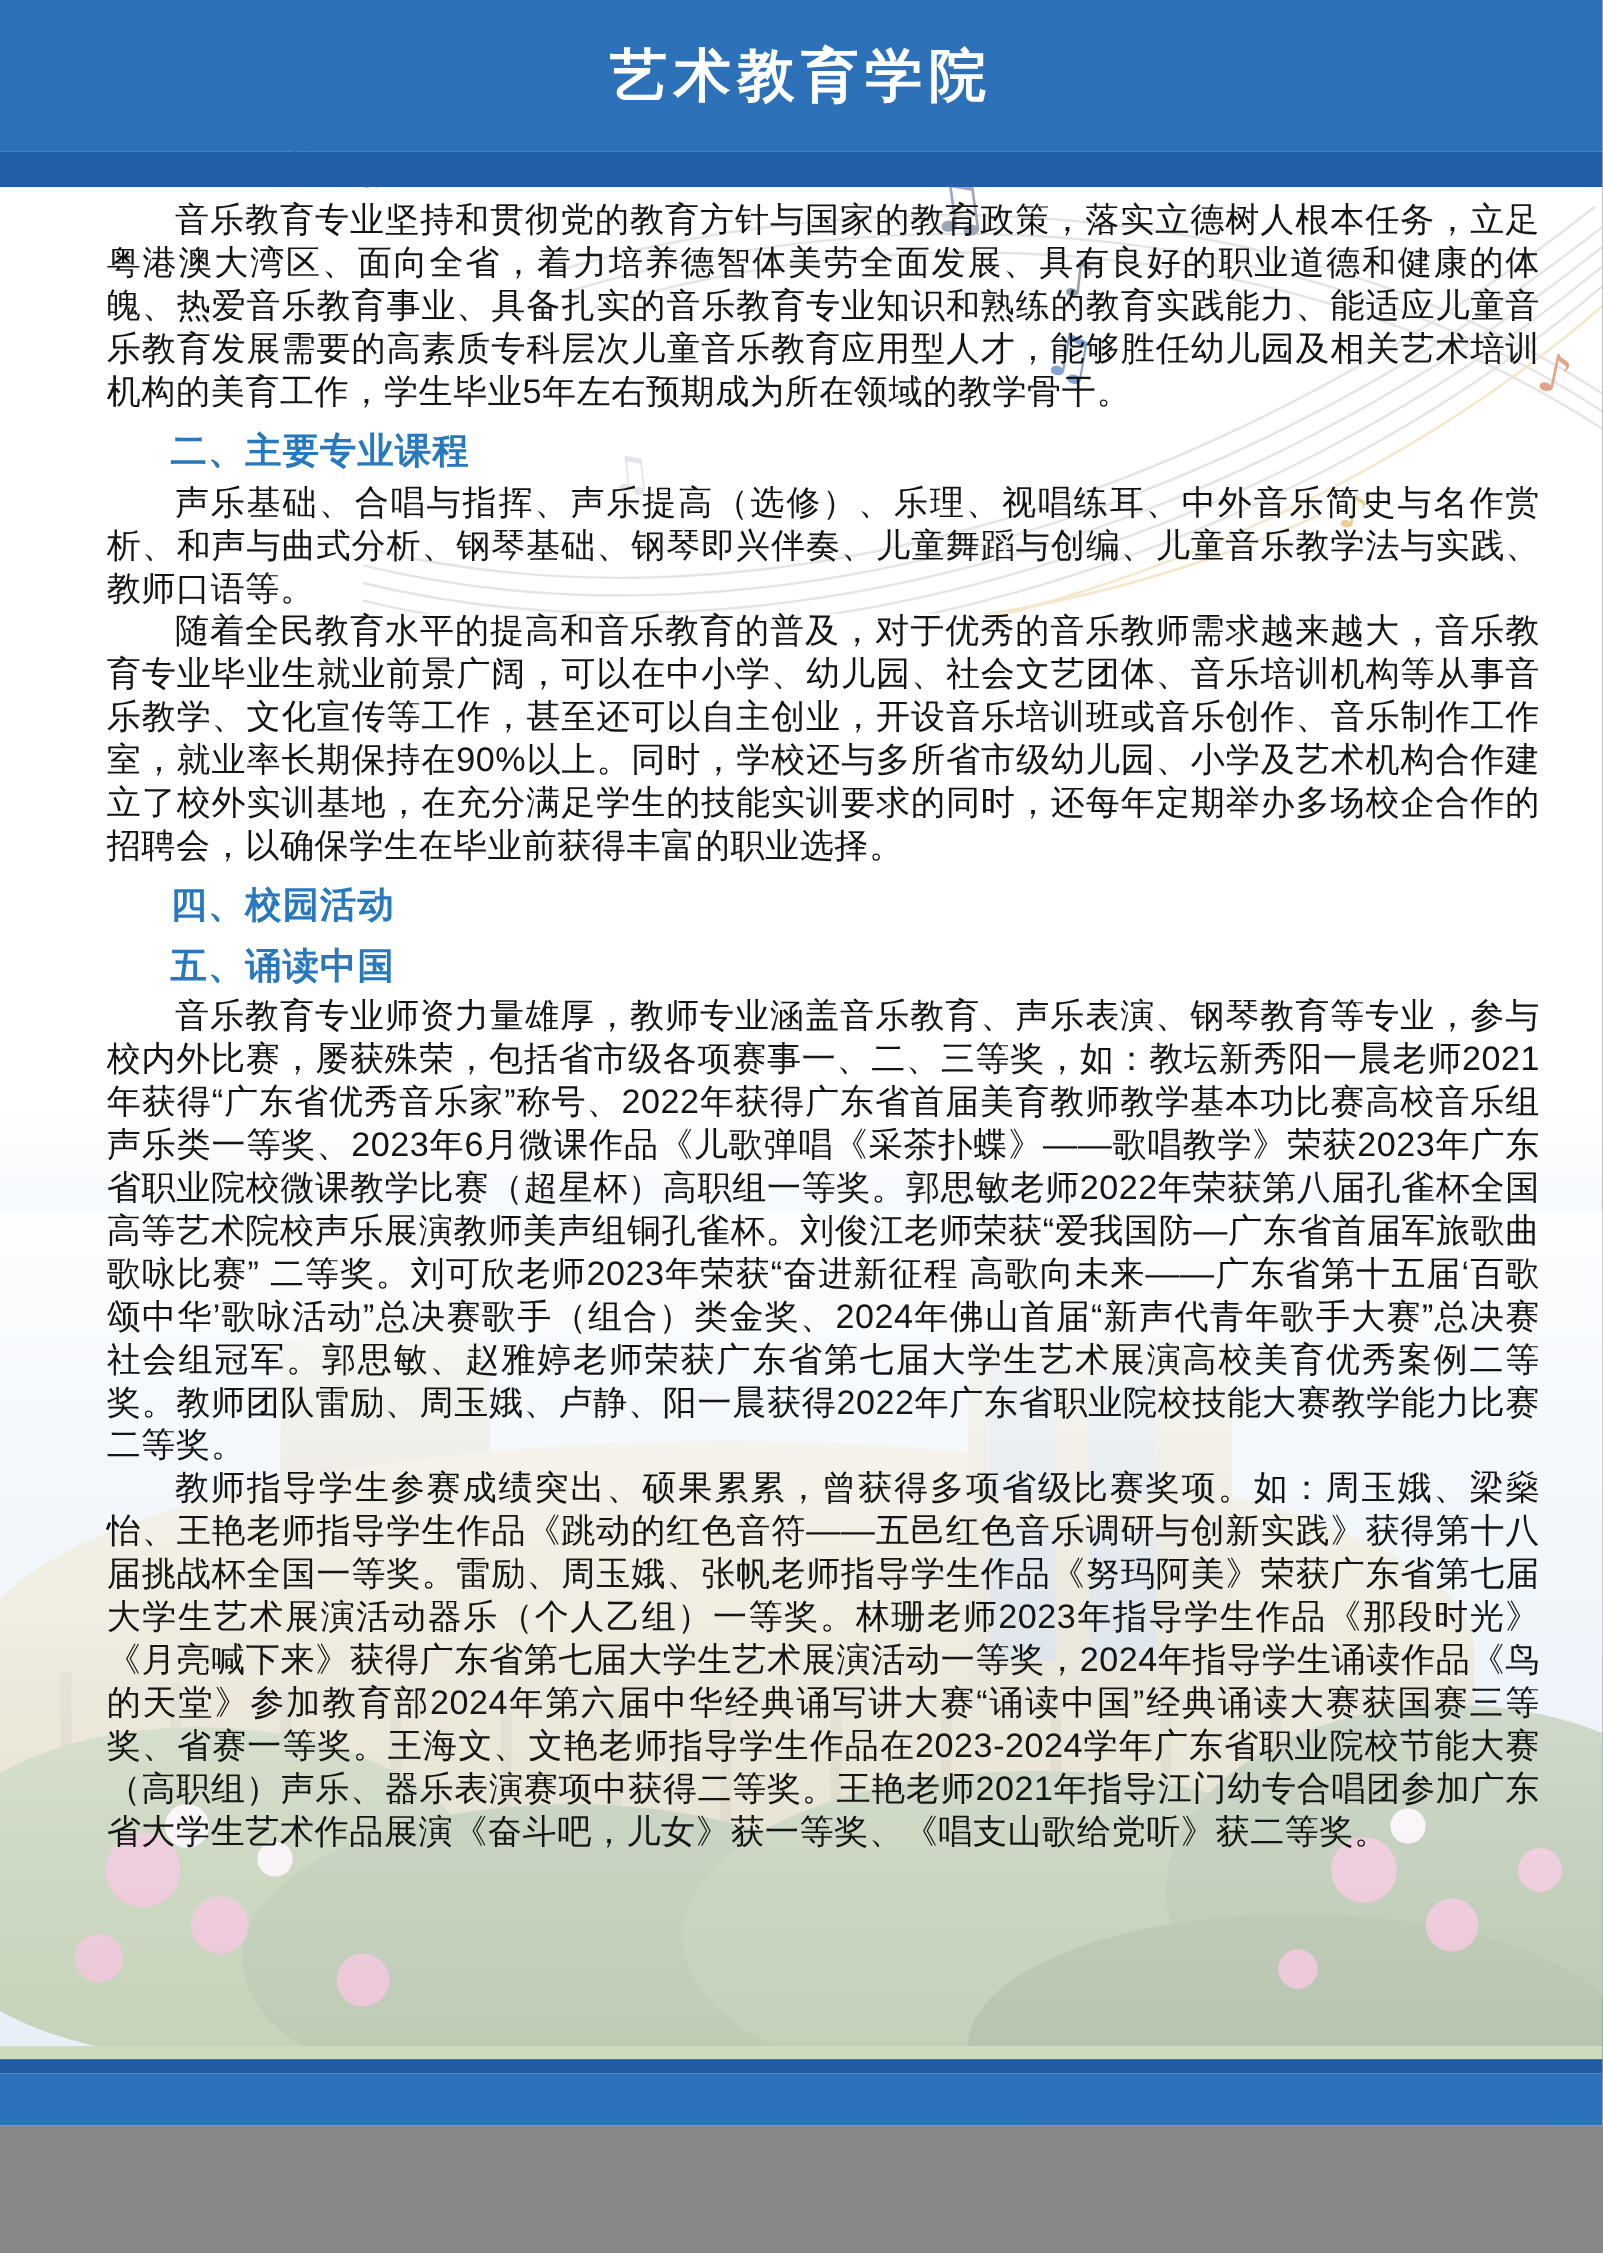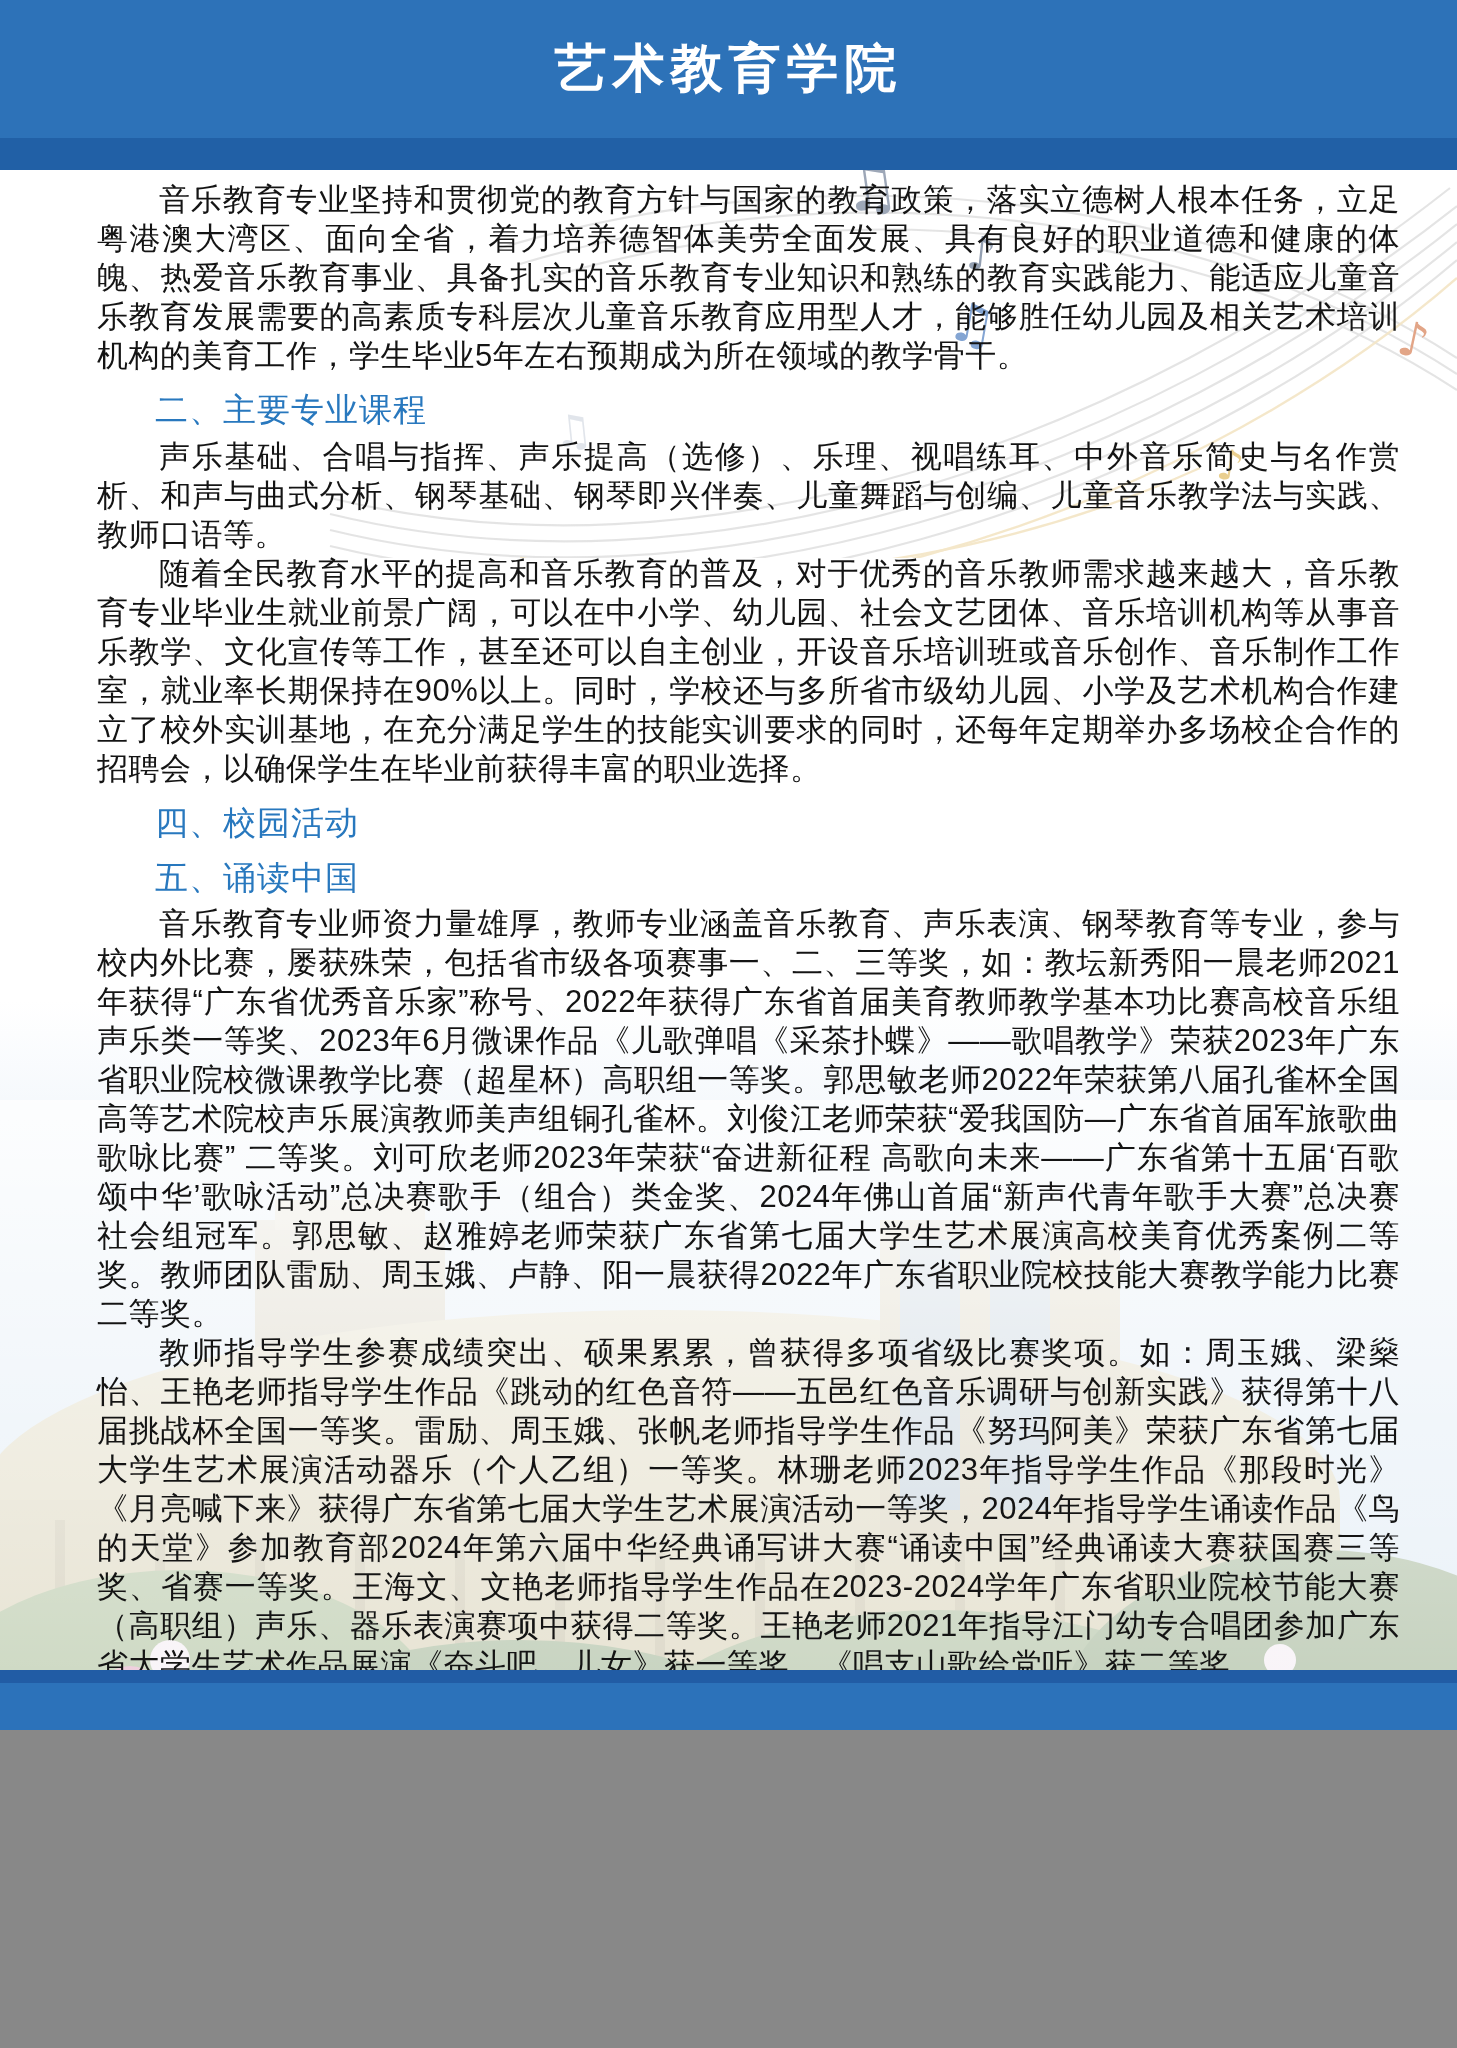--- a/index.html
+++ b/index.html
@@ -1,18 +1,18 @@
 <!DOCTYPE html>
 <html lang="zh"><head>
 <meta charset="utf-8">
 <style>
   html,body{margin:0;padding:0;background:#888;}
   .page{
     position:relative;
-    width:1457px;height:1730px;
+    width:1457px;height:1932px;
     margin:0 auto;
     overflow:hidden;
     font-family:"Liberation Sans","DejaVu Sans",sans-serif;
     background:linear-gradient(180deg,
       #ffffff 0px,#ffffff 1000px,
       #eaf1f9 1230px,#dce8f4 1420px,#d5e3f1 1700px,#d5e3f1 2048px);
   }
   
   .header-band{
     position:absolute;top:0;left:0;right:0;height:138px;
@@ -60,21 +60,21 @@
   }
   .title-accent-bar{
     display:block;width:34px;height:74px;background:#1e5aa9;
   }
   .section-title-block h2{
     margin:0 0 4px 0;color:#1e5aa9;font-size:58px;font-weight:900;
     letter-spacing:4px;line-height:1.1;
   }
   .doc-section h3{
     margin:14px 0 6px 58px;
-    color:#2878be;font-size:33px;font-weight:400;
+    color:#2878be;font-size:33px;font-weight:700;
     letter-spacing:1px;line-height:1.25;
   }
   .doc-section:first-of-type h3{margin-top:30px;}
   .doc-section p{
     margin:0;color:#141414;
     font-size:31px;line-height:39px;
     text-align:justify;text-indent:2em;
     letter-spacing:.5px;
   }
 </style>

